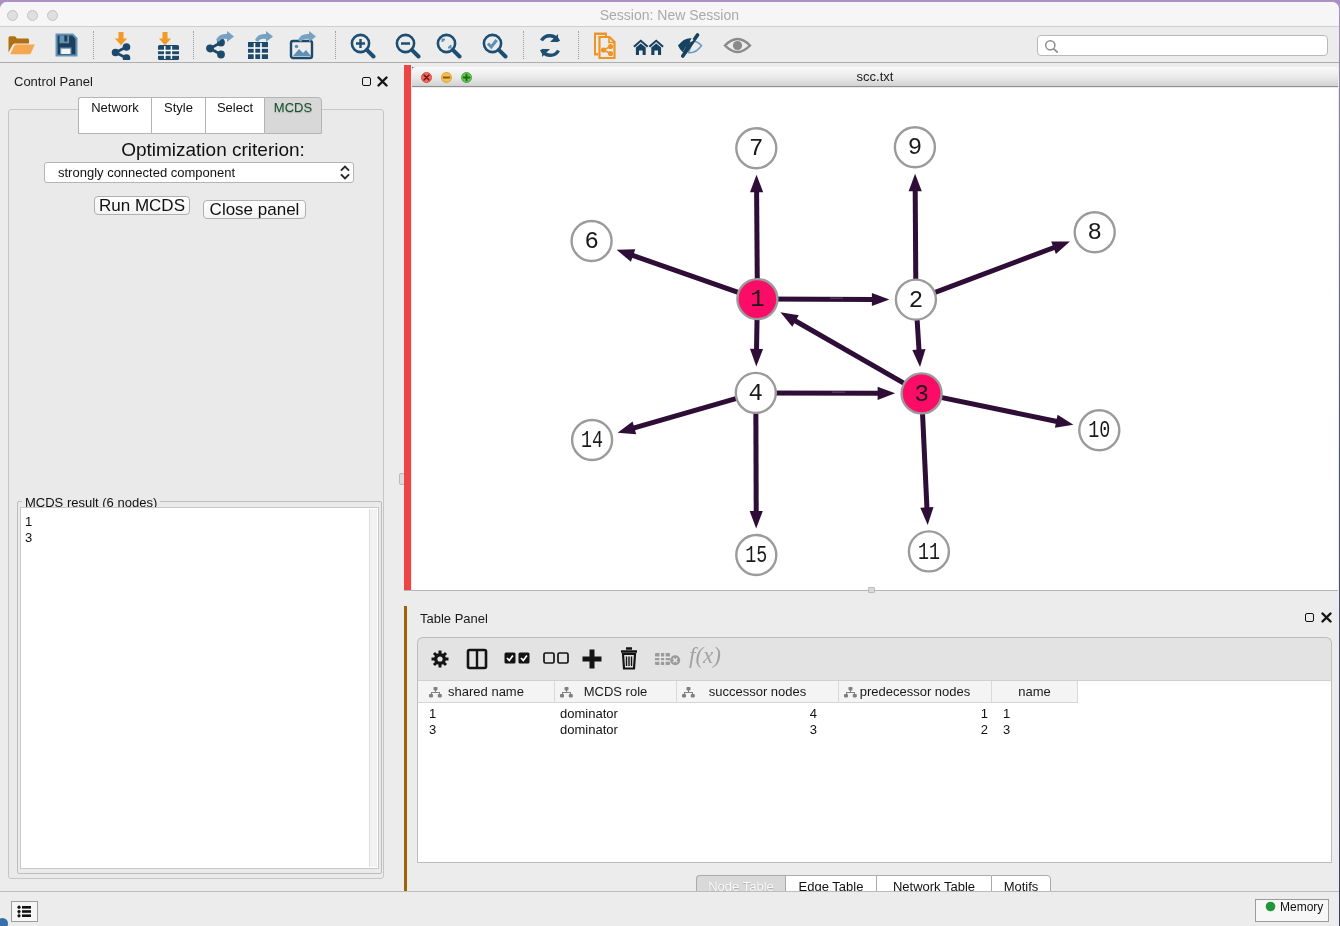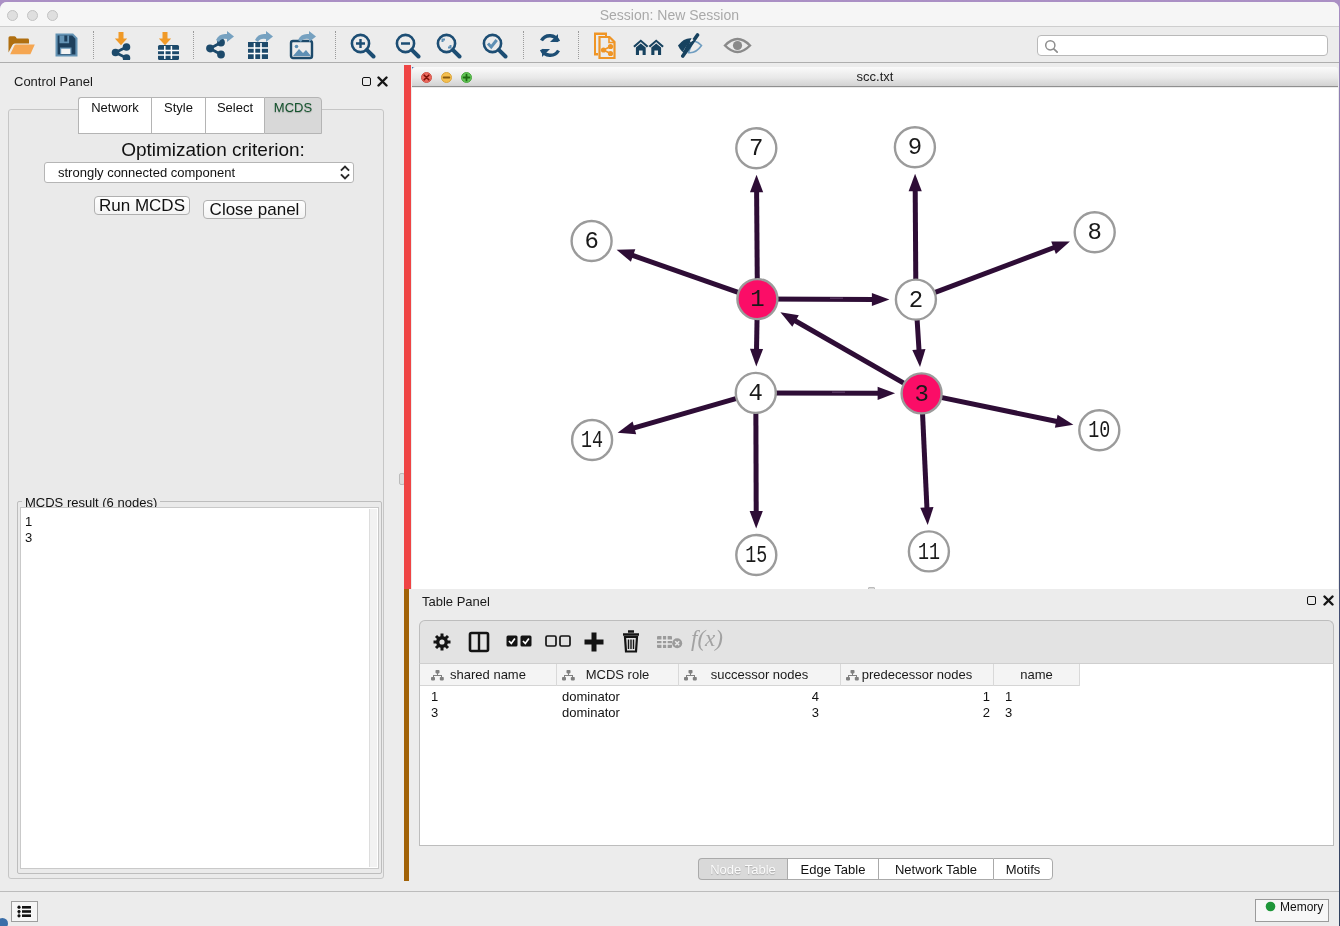--- a/index.html
+++ b/index.html
@@ -31,21 +31,21 @@
 .vsplit{position:absolute;left:392px;top:62px;width:12px;height:827px;background:#ececec}
 .vhandle{position:absolute;left:7px;top:409px;width:6px;height:12px;background:#dcdcdc;border:1px solid #bbb;border-radius:2px}
 
 .netwin{position:absolute;left:404px;top:63px;width:934px;height:526px;border-left:7px solid #ef4444}
 .nettitle{position:absolute;left:1px;top:2px;right:0;height:20px;background:linear-gradient(#fafafa,#e9e9e9 55%,#d2d2d2);border-bottom:1px solid #8f8f8f;border-radius:3px 3px 0 0}
 .nettitle .t{position:absolute;width:100%;text-align:center;font-size:13px;font-weight:500;color:#1c1c1c;line-height:20px}
 .wl{position:absolute;top:5px;width:11px;height:11px;border-radius:50%}
 .netcanvas{position:absolute;left:1px;top:23px;right:0;height:502px;background:#fff}
 .hsplit{position:absolute;left:404px;top:588px;width:934px;height:9px;background:#ececec;border-top:1px solid #b5b5b5}
 
-.tpanel{position:absolute;left:404px;top:587px;width:934px;height:292px;background:#ececec;border-left:5px solid #a16207}
+.tpanel{position:absolute;left:404px;top:604px;width:934px;height:292px;background:#ececec;border-left:3px solid #a16207}
 .ttoolbar{position:absolute;left:10px;top:31px;width:915px;height:43px;background:#e3e3e3;border:1px solid #bdbdbd;border-bottom:none;border-radius:6px 6px 0 0}
 .tgrid{position:absolute;left:10px;top:74px;width:915px;height:183px;background:#fff;border:1px solid #bdbdbd;border-top:1px solid #cfcfcf}
 .thead{position:absolute;left:0;top:0;height:22px;background:#f4f4f4;border-bottom:1px solid #d5d5d5;border-right:1px solid #d9d9d9;width:660px}
 .th{position:absolute;top:0;height:22px;border-right:1px solid #d9d9d9;font-size:13px;color:#1a1a1a;text-align:center;line-height:22px}
 .trow{position:absolute;font-size:13px;color:#111}
 .btabs{position:absolute;display:flex;left:289px;top:269px}
 .btab{height:22px;line-height:21px;font-size:13px;font-weight:500;text-align:center;background:#fff;border:1px solid #aaa;border-right:none;color:#111}
 .btab.sel{background:#d9d9d9;color:#fbfbfb;text-shadow:0 1px 1px #aaa}
 .btab:first-child{border-radius:4px 0 0 4px}
 .btab:last-child{border-right:1px solid #aaa;border-radius:0 4px 4px 0}

